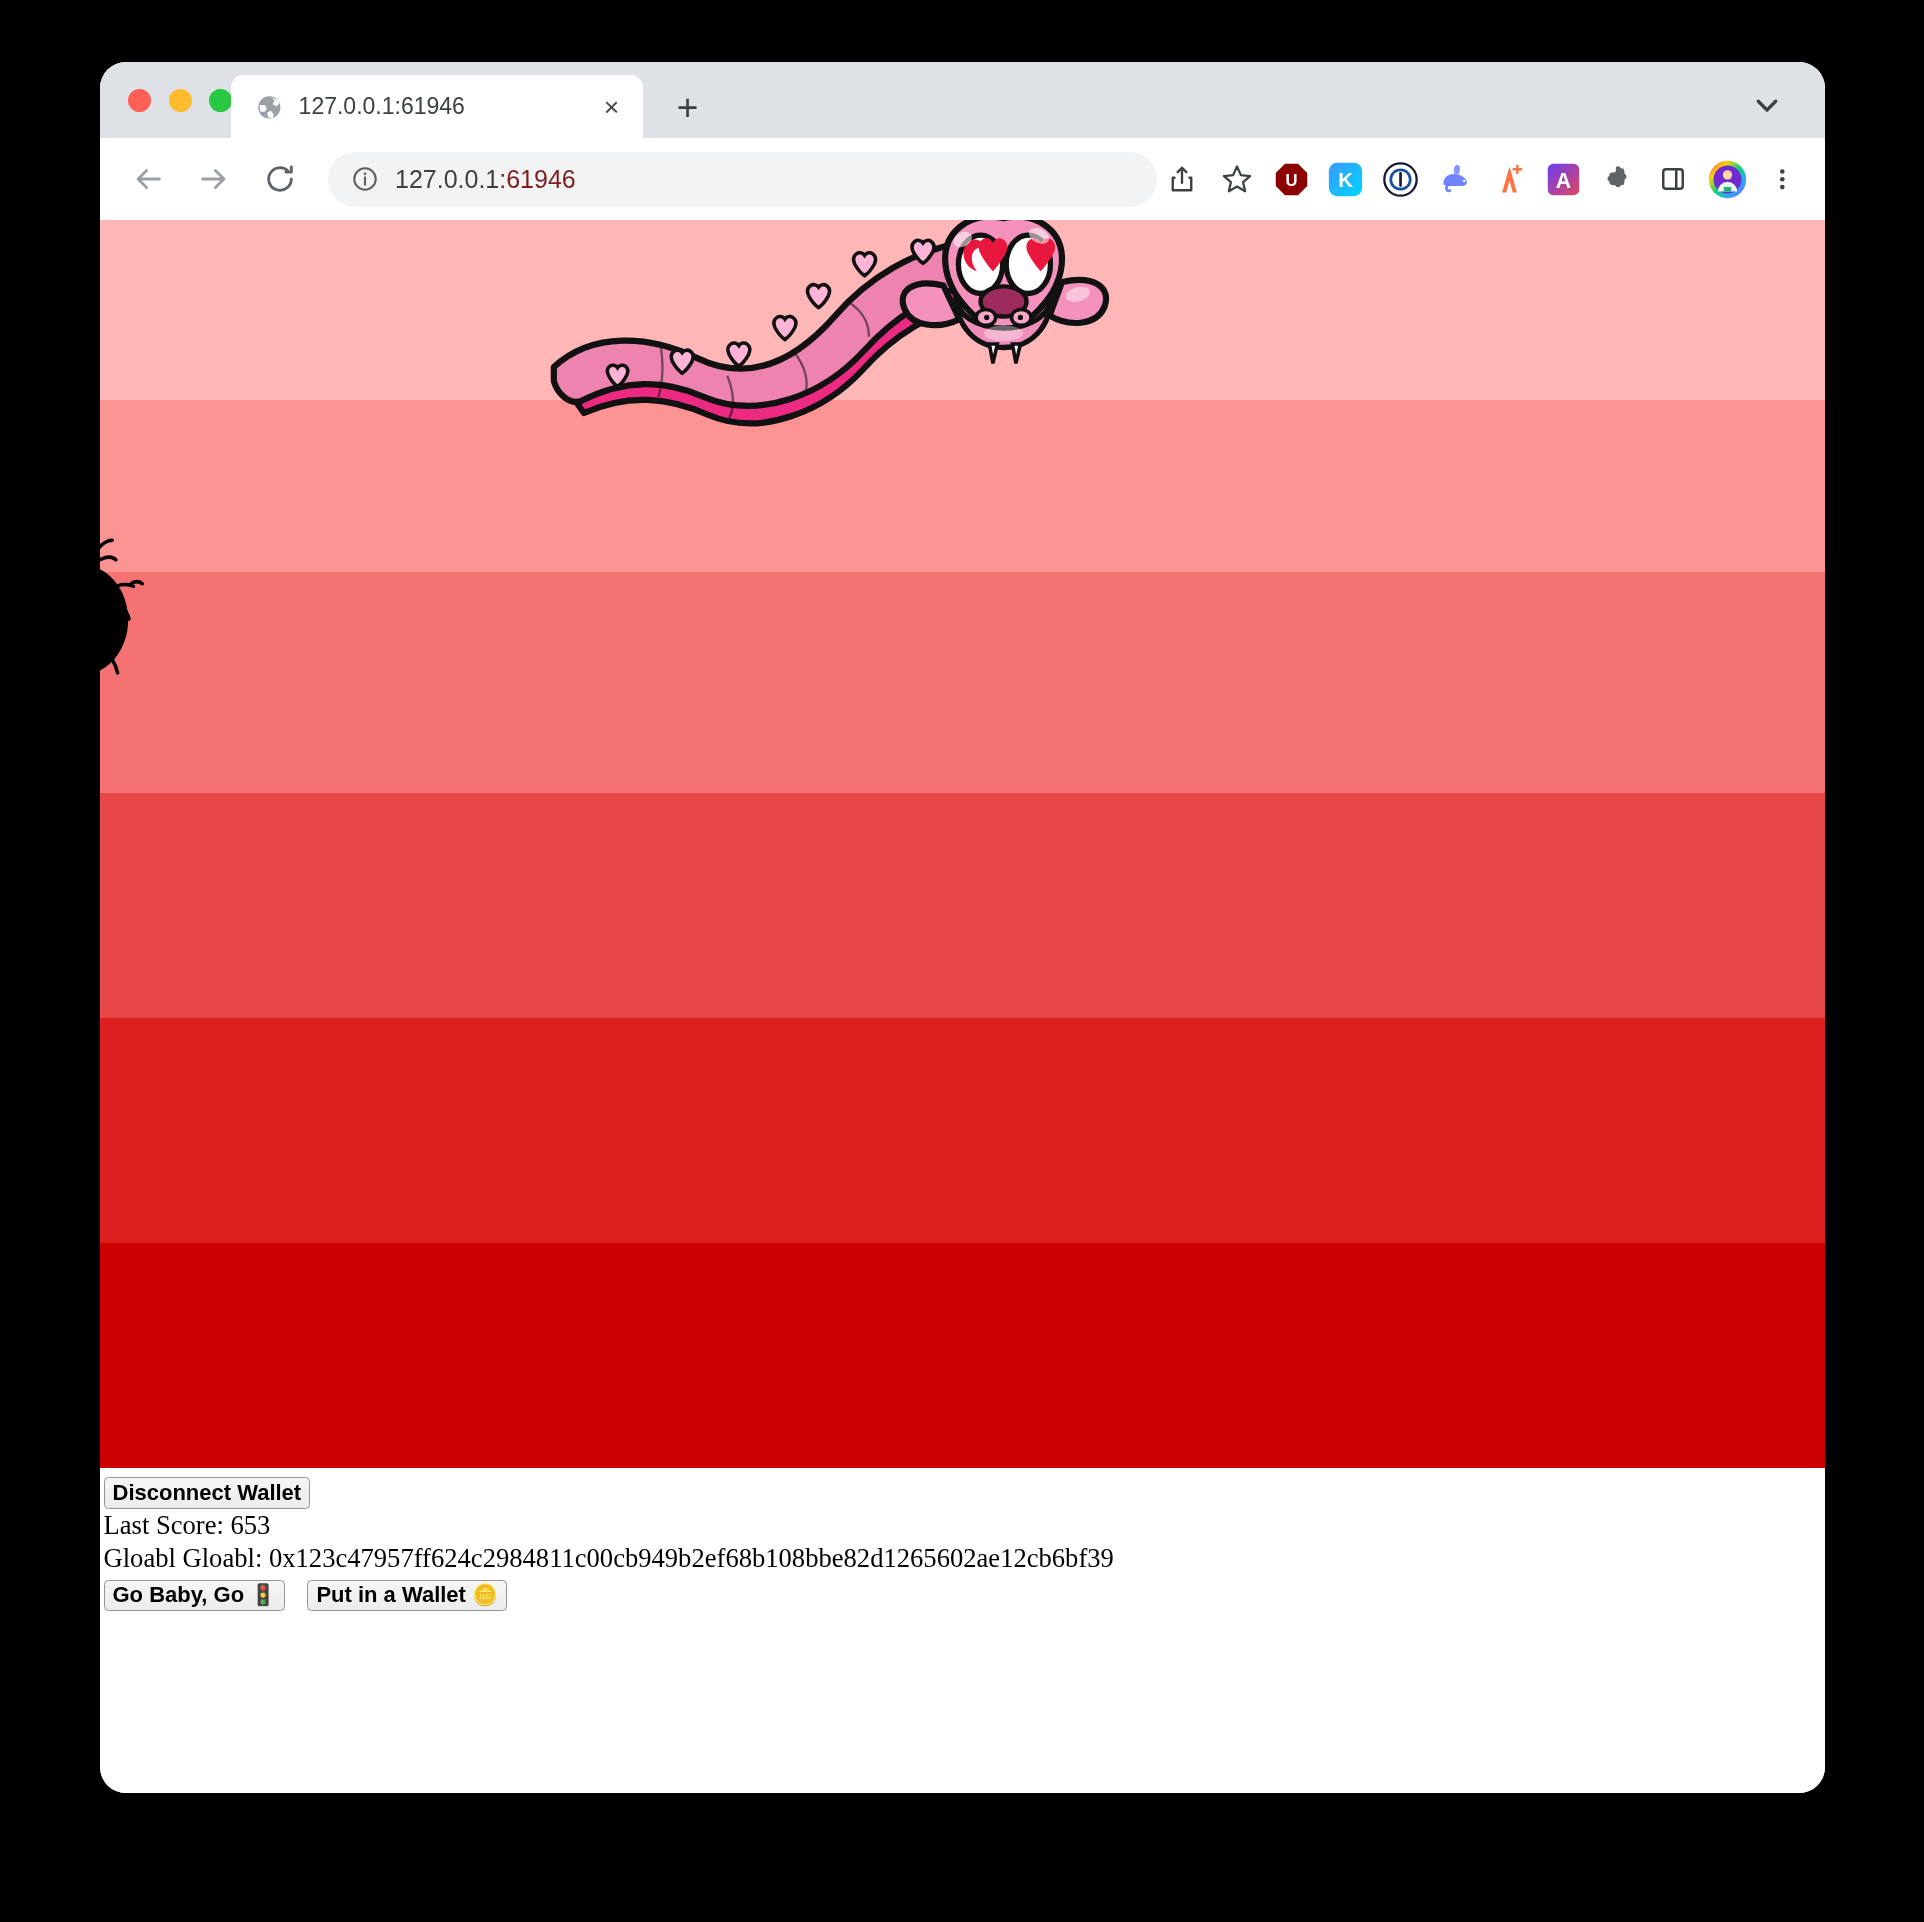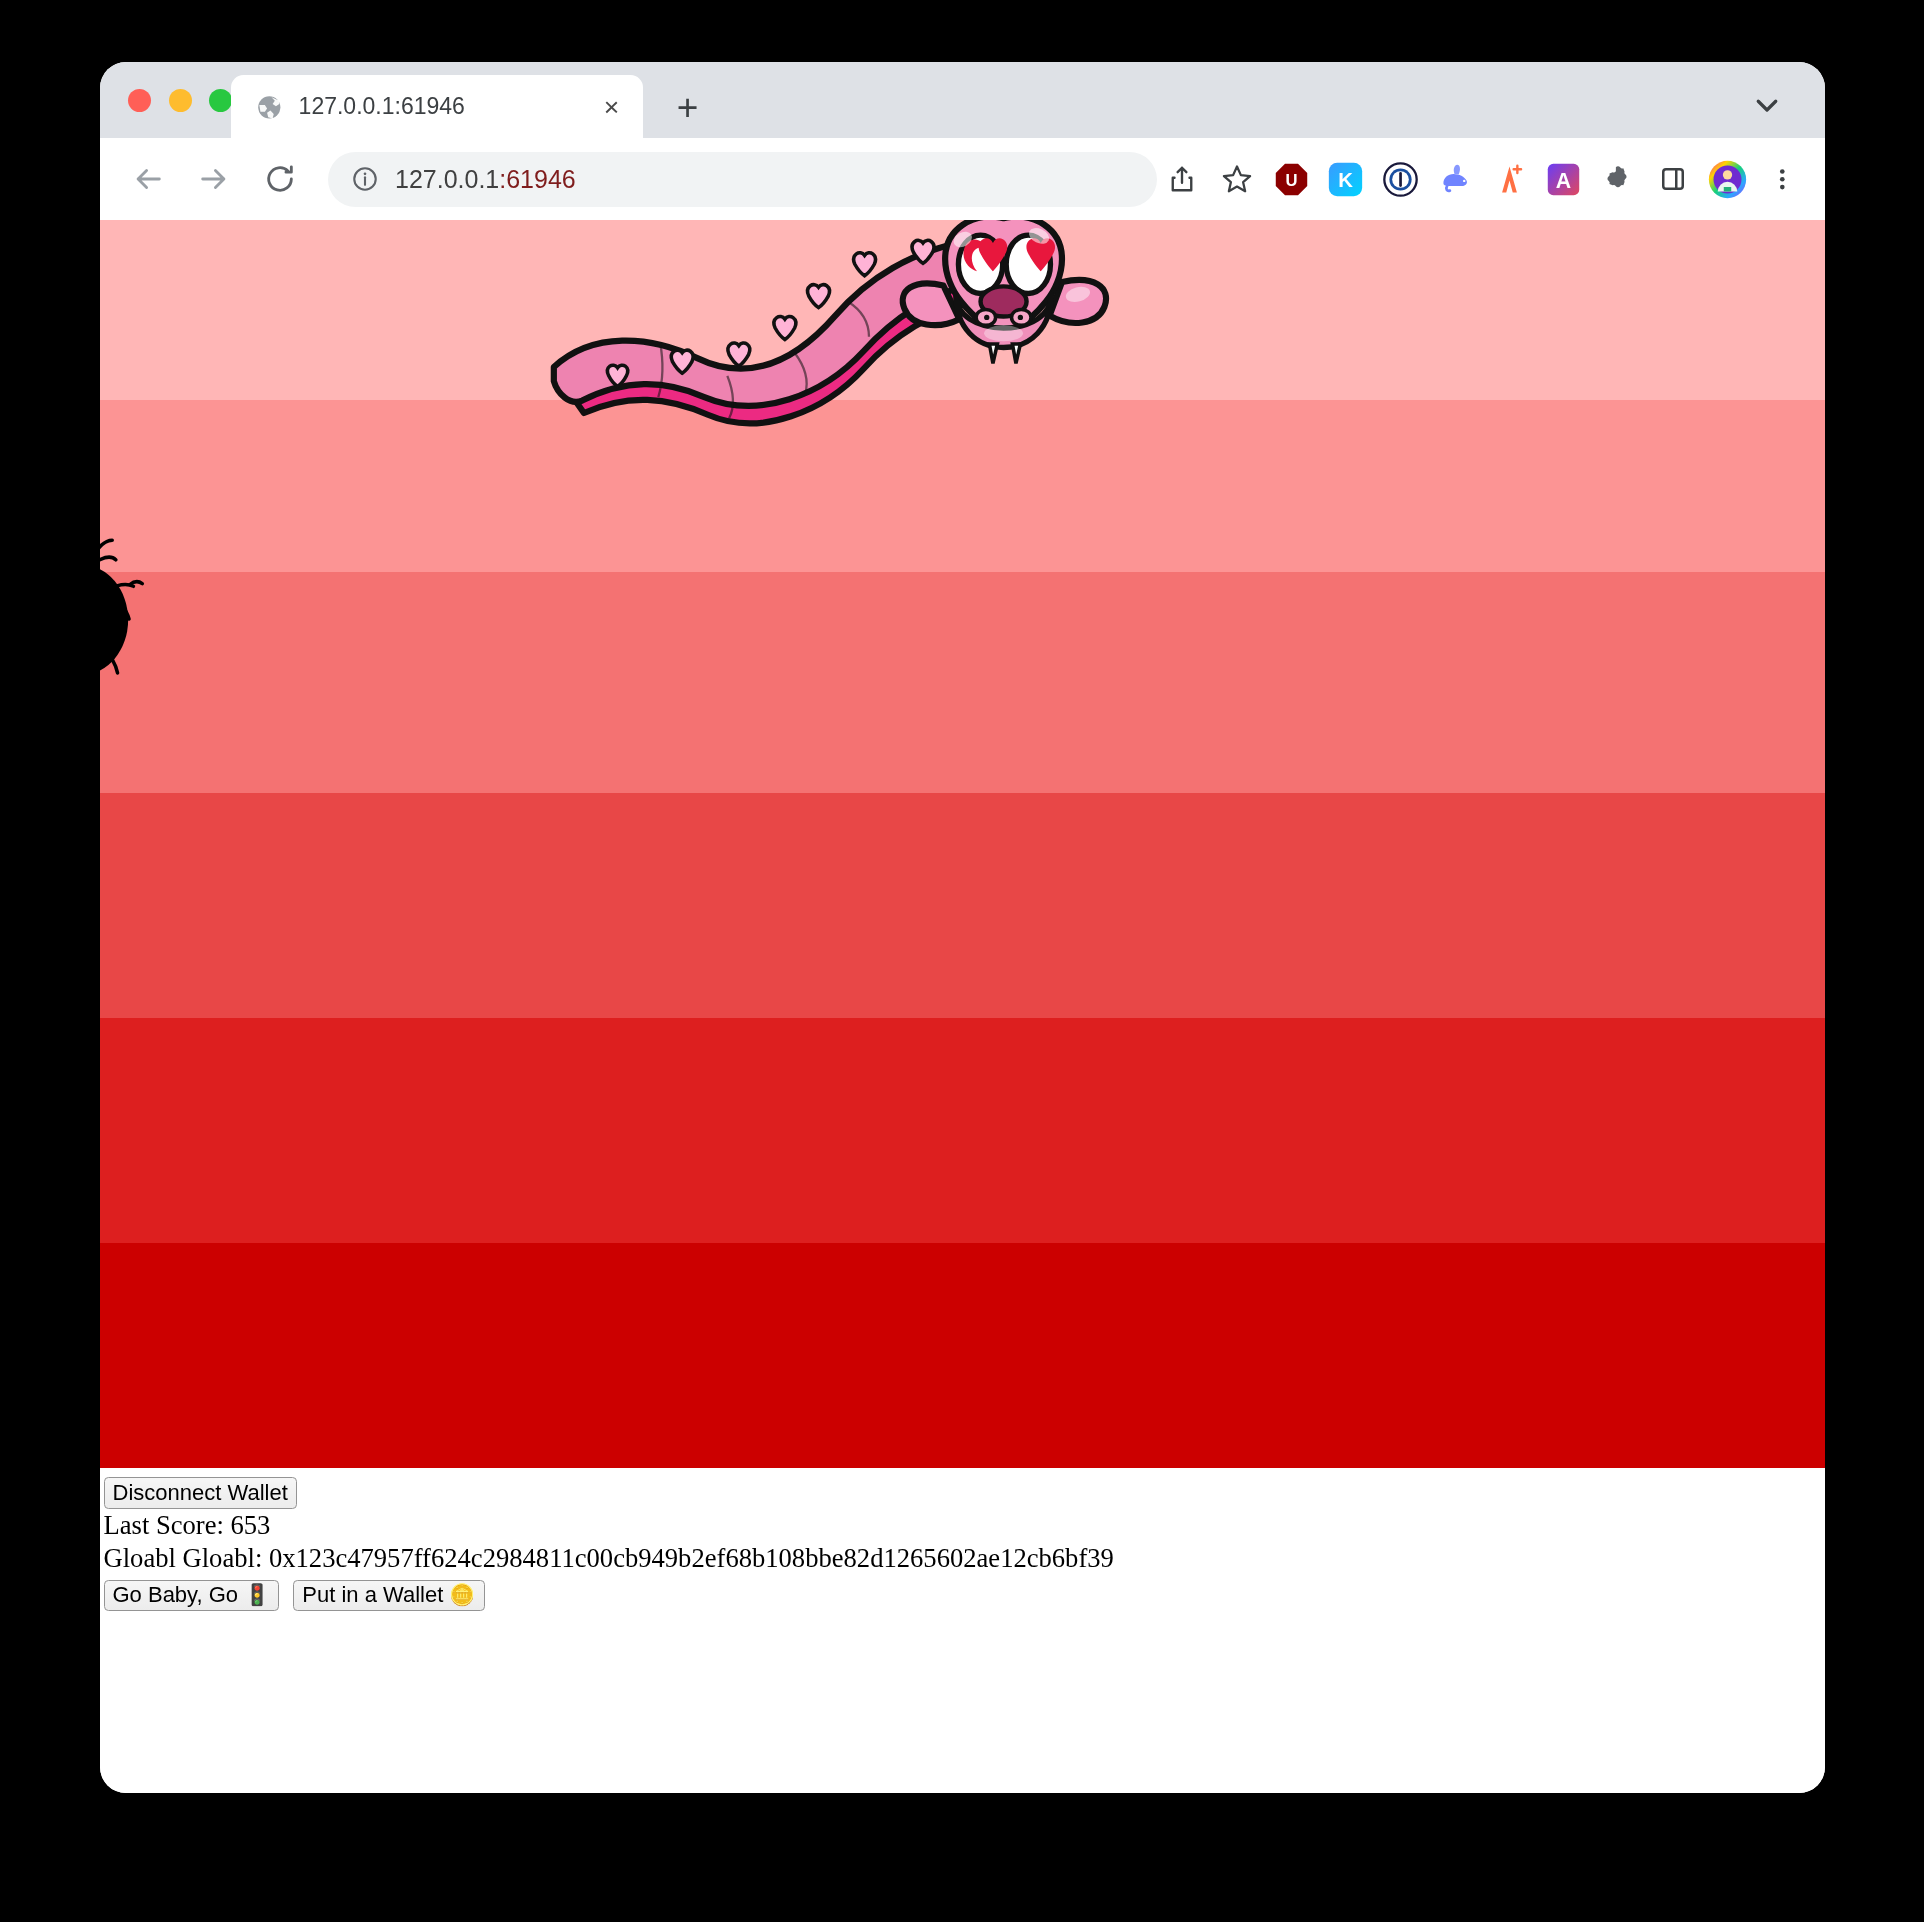--- a/index.html
+++ b/index.html
@@ -221,22 +221,23 @@
   .html-button {
     font-family: "Liberation Sans", sans-serif;
     font-size: 22px;
     background: linear-gradient(#f6f6f6, #ececec);
     border: 0.9px solid #949494;
     border-radius: 4.4px;
     padding: 1.8px 8px 2.7px 8px;
     color: #000;
     display: inline-block;
     line-height: 1.15;
-  }
-  #button-row { margin-top: 5.3px; display: flex; gap: 14px; }
+    font-weight: bold;
+  }
+  #button-row { margin-top: 5.3px; display: flex; gap: 22px; }
   .score-line, .entropy-line { white-space: nowrap; }
   .btn-emoji { font-size: 21px; }
 </style>
 </head>
 <body>
 
 <div id="browser-window">
 
   <div id="tab-strip">
 

